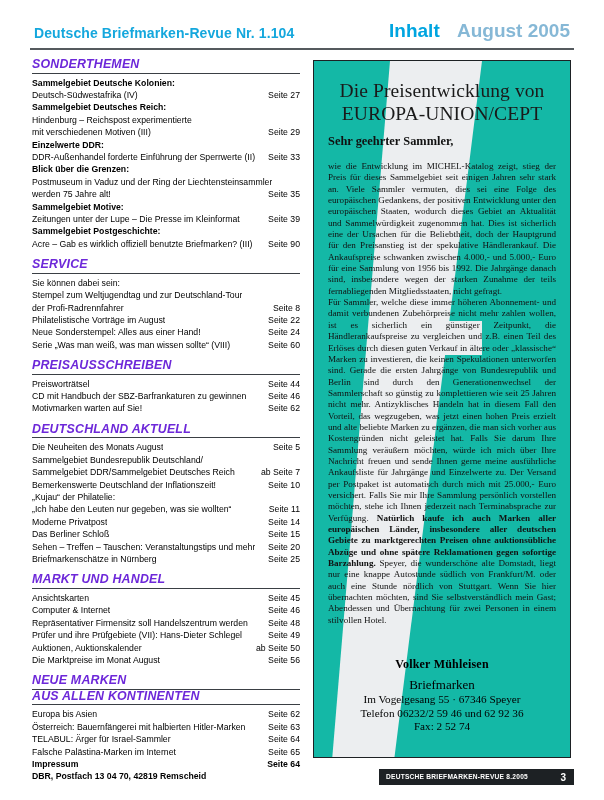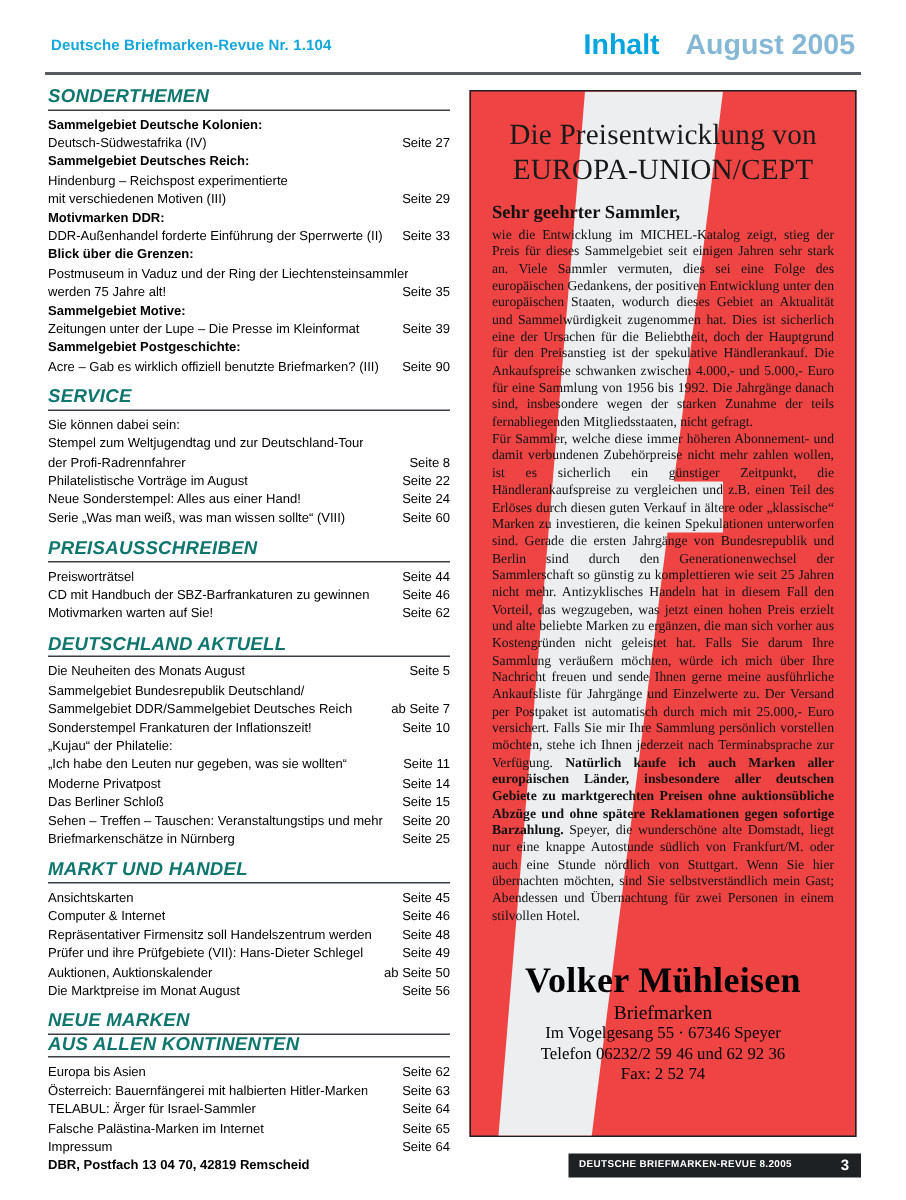--- a/index.html
+++ b/index.html
@@ -20,21 +20,21 @@
   #masthead {
     position: absolute;
     left: 0; top: 0;
     width: 604px;
     height: 52px;
   }
   #masthead-left {
     position: absolute;
     left: 34px;
     top: 25px;
-    font-size: 10px;
+    font-size: 14px;
     font-weight: bold;
     color: #14a7dd;
     letter-spacing: 0.1px;
     white-space: nowrap;
   }
   #masthead-right {
     position: absolute;
     right: 34px;
     top: 20px;
     font-size: 19px;
@@ -60,21 +60,21 @@
   }
 
   
   #toc {
     position: absolute;
     left: 32px;
     top: 58px;
     width: 268px;
   }
   .sec-head {
-    color: #0f766e;
+    color: #6d28d9;
     font-size: 12.4px;
     font-weight: bold;
     font-style: italic;
     letter-spacing: 0.2px;
     line-height: 13.5px;
     padding-bottom: 1px;
     border-bottom: 1.4px solid #3a3f44;
     margin-top: 8px;
     text-transform: uppercase;
     white-space: nowrap;
@@ -95,33 +95,33 @@
   .entry .title {
     flex: 0 1 auto;
     overflow: hidden;
   }
   .entry .spacer { flex: 1 1 auto; }
   .entry .page {
     flex: 0 0 auto;
     text-align: right;
     padding-left: 6px;
   }
-  .entry.bold .title, .entry.bold .page { font-weight: normal; }
+  .entry.bold .title, .entry.bold .page { font-weight: bold; }
   .entry.sub .title { font-weight: bold; }
   .entry.plainbold .title { font-weight: bold; }
 
   
   #adbox {
     position: absolute;
     left: 313px;
     top: 60px;
     width: 258px;
     height: 698px;
     border: 1.3px solid #1d2124;
-    background: #ef4444;
+    background: #14b8a6;
     overflow: hidden;
     box-sizing: border-box;
   }
   #watermark {
     position: absolute;
     left: 18px;
     top: 0px;
     width: 150px;
     height: 700px;
     pointer-events: none;
@@ -139,40 +139,40 @@
     text-align: center;
     color: #1a1a1a;
     letter-spacing: 0.1px;
   }
   #ad-title .l2 { display: block; }
   #ad-salutation {
     font-family: "Liberation Serif", serif;
     font-weight: bold;
     font-size: 12.4px;
     margin-top: 9px;
-    margin-bottom: 2px;
+    margin-bottom: 12px;
     color: #111;
   }
   .ad-para {
     font-family: "Liberation Serif", serif;
     font-size: 9.1px;
     line-height: 11.35px;
     text-align: justify;
     color: #111;
     margin: 0;
   }
   #ad-signature {
     position: relative;
     z-index: 2;
     text-align: center;
     margin-top: 26px;
     font-family: "Liberation Serif", serif;
   }
   #sig-name {
-    font-size: 24px;
+    font-size: 12px;
     font-weight: bold;
     letter-spacing: 0.2px;
     line-height: 24px;
   }
   #sig-sub {
     font-size: 13px;
     line-height: 17px;
     font-family: Liberation Serif, serif;
   }
   .sig-line {
@@ -242,21 +242,21 @@
           <span class="title">Hindenburg – Reichspost experimentierte</span>
           <span class="spacer"></span>
           <span class="page"></span>
         </div>
         <div class="entry normal">
           <span class="title">mit verschiedenen Motiven (III)</span>
           <span class="spacer"></span>
           <span class="page">Seite 29</span>
         </div>
         <div class="entry sub">
-          <span class="title">Motivmarken DDR:</span>
+          <span class="title">Einzelwerte DDR:</span>
           <span class="spacer"></span>
           <span class="page"></span>
         </div>
         <div class="entry normal">
           <span class="title">DDR-Außenhandel forderte Einführung der Sperrwerte (II)</span>
           <span class="spacer"></span>
           <span class="page">Seite 33</span>
         </div>
         <div class="entry sub">
           <span class="title">Blick über die Grenzen:</span>
@@ -362,21 +362,21 @@
           <span class="title">Sammelgebiet Bundesrepublik Deutschland/</span>
           <span class="spacer"></span>
           <span class="page"></span>
         </div>
         <div class="entry normal">
           <span class="title">Sammelgebiet DDR/Sammelgebiet Deutsches Reich</span>
           <span class="spacer"></span>
           <span class="page">ab Seite 7</span>
         </div>
         <div class="entry normal">
-          <span class="title">Sonderstempel Frankaturen der Inflationszeit!</span>
+          <span class="title">Bemerkenswerte Deutschland der Inflationszeit!</span>
           <span class="spacer"></span>
           <span class="page">Seite 10</span>
         </div>
         <div class="entry normal">
           <span class="title">„Kujau“ der Philatelie:</span>
           <span class="spacer"></span>
           <span class="page"></span>
         </div>
         <div class="entry normal">
           <span class="title">„Ich habe den Leuten nur gegeben, was sie wollten“</span>

